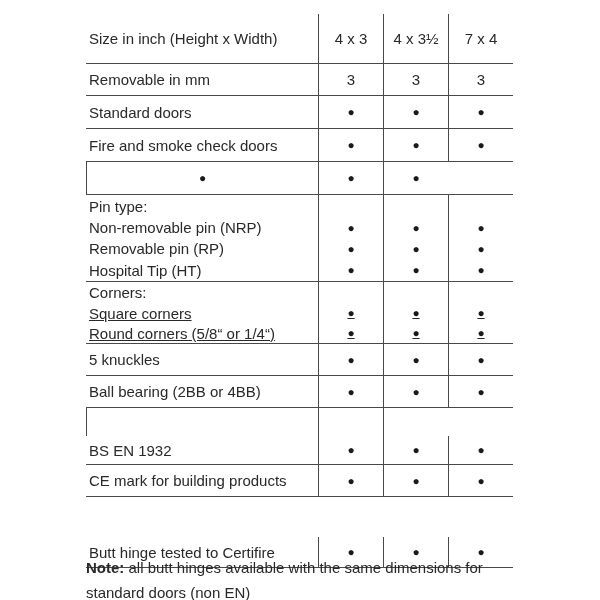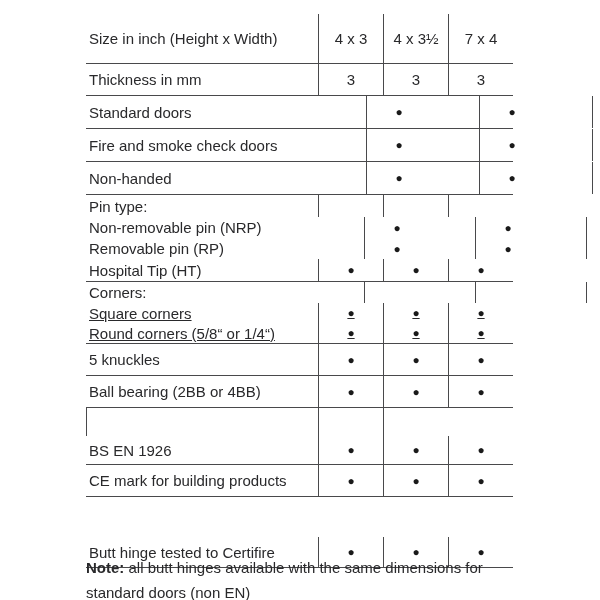--- a/index.html
+++ b/index.html
@@ -25,28 +25,28 @@
   .hcell + .hcell { border-left: 4px solid #ffffff; }
 
   
   .row { border-bottom: 1.5px solid #49494b; }
   .cell { display: flex; align-items: center; font-size: 15px; }
   .cell.label { padding-left: 3px; }
   .cell.val { justify-content: center; border-left: 1.5px solid #49494b; }
   .cell.dots { font-size: 12px; color: #1a1a1a; letter-spacing: 0; }
 
   .r-size   { height: 50px; }
-  .r-std    { height: 33px; gap: 48px; }
+  .r-std    { height: 33px; }
   .r-32     { height: 32px; }
   .r-31     { height: 31px; margin-top: 40px; }
 
   
   .gline { display: grid; grid-template-columns: 232px 65px 65px 65px; }
   .g-22 { height: 22px; }
-  .g-21 { height: 21px; gap: 46px; }
+  .g-21 { height: 21px; }
   .g-20 { height: 20px; text-decoration: underline; }
   .g-28 { height: 28px; }
 
   
   .note {
     position: absolute; left: 86px; top: 555px; width: 436px;
     font-size: 15px; line-height: 25px;
   }
   .note b { font-weight: bold; }
 </style>
@@ -57,42 +57,41 @@
 
 
   <div class="grid row r-size">
     <div class="cell label">Size in inch (Height x Width)</div>
     <div class="cell val">4 x 3</div>
     <div class="cell val">4 x 3½</div>
     <div class="cell val">7 x 4</div>
   </div>
 
   <div class="grid row r-32">
-    <div class="cell label">Thickness in mm</div>
+    <div class="cell label">Removable in mm</div>
     <div class="cell val">3</div>
     <div class="cell val">3</div>
     <div class="cell val">3</div>
   </div>
 
   <div class="grid row r-std">
     <div class="cell label">Standard doors</div>
     <div class="cell val dots">●</div>
     <div class="cell val dots">●</div>
     <div class="cell val dots">●</div>
   </div>
 
   <div class="grid row r-std">
     <div class="cell label">Fire and smoke check doors</div>
     <div class="cell val dots">●</div>
     <div class="cell val dots">●</div>
     <div class="cell val dots">●</div>
   </div>
 
   <div class="grid row r-std">
-    <div class="cell label">Non-handed</div>
     <div class="cell val dots">●</div>
     <div class="cell val dots">●</div>
     <div class="cell val dots">●</div>
   </div>
 
   <div class="row">
     <div class="gline g-22">
       <div class="cell label">Pin type:</div>
       <div class="cell val"></div>
       <div class="cell val"></div>
@@ -153,21 +152,21 @@
     <div class="cell val dots">●</div>
   </div>
 
   <div class="row">
     <div class="gline g-28">
       <div class="cell val"></div>
       <div class="cell val"></div>
       <div class="cell val"></div>
     </div>
     <div class="gline g-28">
-      <div class="cell label">BS EN 1926</div>
+      <div class="cell label">BS EN 1932</div>
       <div class="cell val dots">●</div>
       <div class="cell val dots">●</div>
       <div class="cell val dots">●</div>
     </div>
   </div>
 
   <div class="grid row r-32">
     <div class="cell label">CE mark for building products</div>
     <div class="cell val dots">●</div>
     <div class="cell val dots">●</div>

